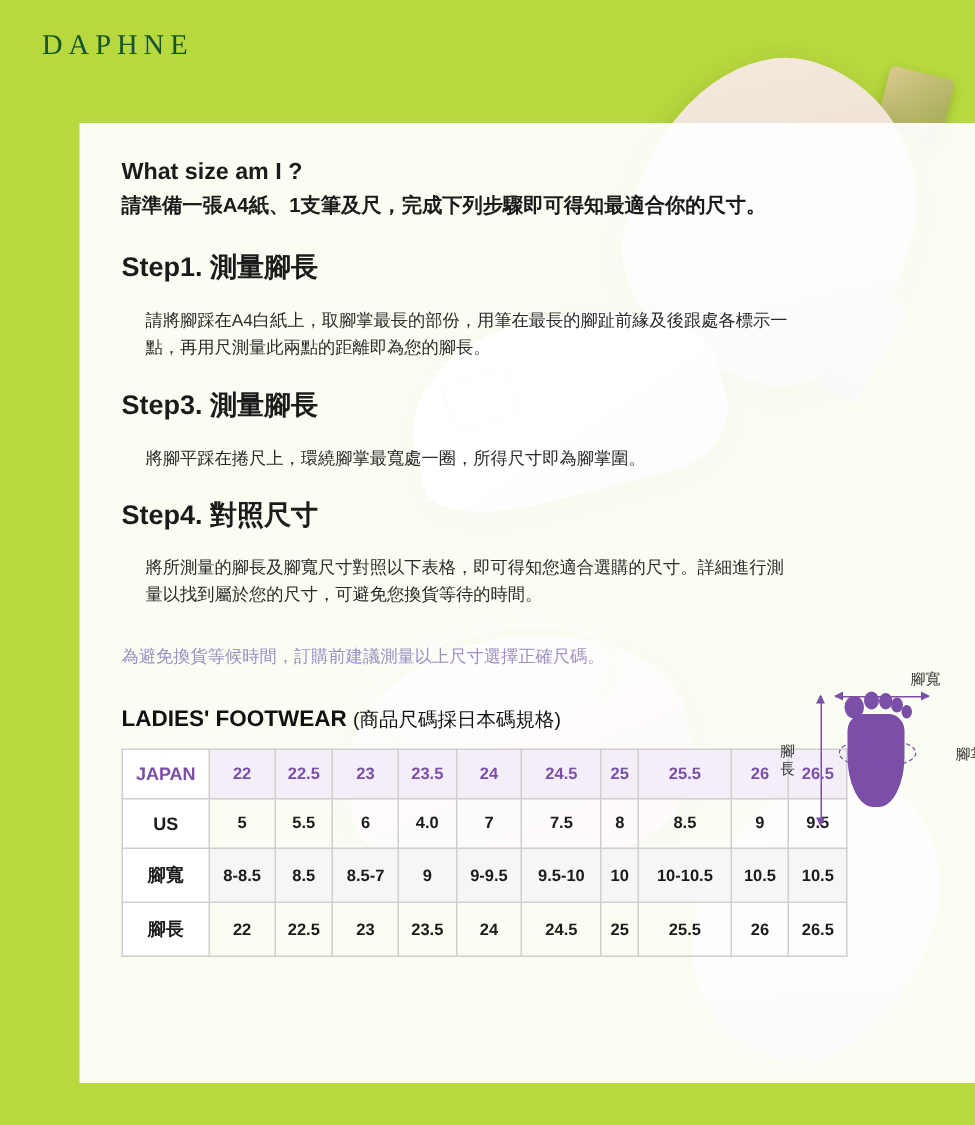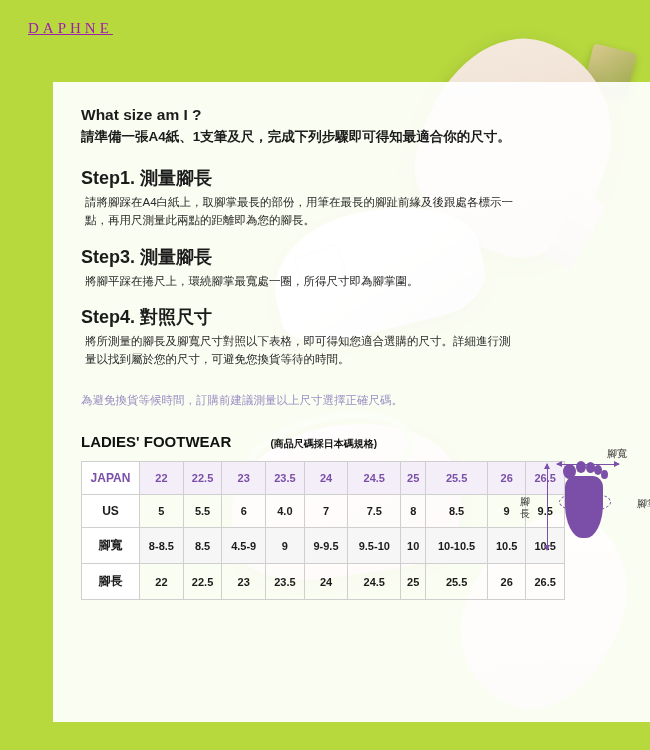--- a/index.html
+++ b/index.html
@@ -98,26 +98,25 @@
   .card {
     position: absolute;
     left: 53px; top: 82px;
     width: 632px; height: 640px;
     background: rgba(255,255,255,0.93);
     padding: 24px 28px 18px 28px;
   }
   .brand {
     position: absolute;
     left: 28px; top: 20px;
-    color: #a21caf;
-    font-size: 15px;
+    color: #14532d;
+    font-size: 19px;
     letter-spacing: 4px;
     font-family: "Liberation Serif", serif;
     font-weight: 400;
-    text-decoration: underline;
   }
   h1.title {
     font-size: 15.5px;
     margin: 0 0 4px 0;
     color: #1b1b1b;
     font-weight: bold;
   }
   .subtitle {
     font-size: 13.5px;
     font-weight: bold;
@@ -128,21 +127,21 @@
   .step-title {
     font-size: 18px;
     font-weight: bold;
     color: #1b1b1b;
     margin: 0 0 3px 0;
   }
   .step-body {
     font-size: 11.5px;
     line-height: 1.55;
     color: #2a2a2a;
-    margin: 4px;
+    margin: 16px;
     max-width: 430px;
   }
   .tip {
     margin-top: 22px;
     color: #9b8fc4;
     font-size: 11.5px;
     line-height: 1.6;
   }
   .tip .tip-head { display:block; }
 
@@ -209,23 +208,22 @@
   }
 
   
   .table-head {
     margin-top: 24px;
     font-size: 15px;
     font-weight: bold;
     color: #111;
   }
   .table-head .note {
-    font-size: 10px;
-    font-weight: bold;
-    margin-left: 35px;
+    font-size: 13px;
+    font-weight: normal;
   }
   table.size {
     margin-top: 10px;
     border-collapse: collapse;
     width: 484px;
     font-size: 11px;
   }
   table.size th, table.size td {
     border: 1px solid #cfcfcf;
     text-align: center;
@@ -329,21 +327,21 @@
         <td>7.5</td>
         <td>8</td>
         <td>8.5</td>
         <td>9</td>
         <td>9.5</td>
       </tr>
       <tr class="alt">
         <th class="rowhead">腳寬</th>
         <td>8-8.5</td>
         <td>8.5</td>
-        <td>4.5-9</td>
+        <td>8.5-7</td>
         <td>9</td>
         <td>9-9.5</td>
         <td>9.5-10</td>
         <td>10</td>
         <td>10-10.5</td>
         <td>10.5</td>
         <td>10.5</td>
       </tr>
       <tr>
         <th class="rowhead">腳長</th>

